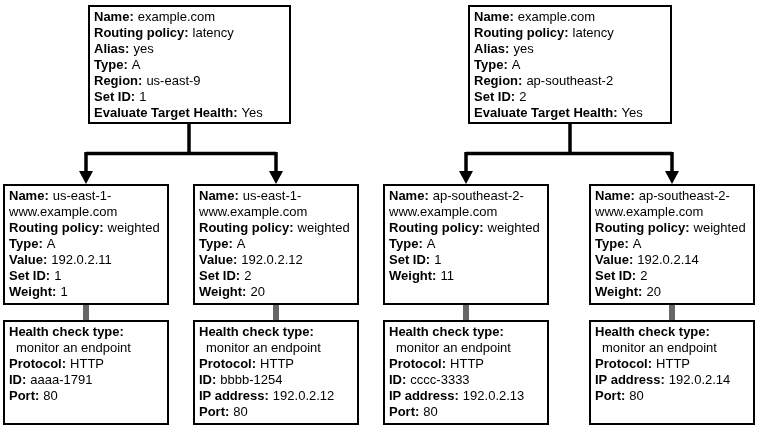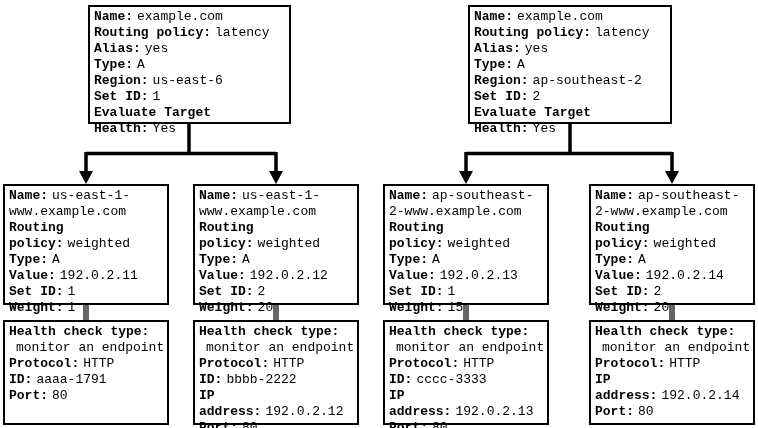--- a/index.html
+++ b/index.html
@@ -1,18 +1,18 @@
 <!DOCTYPE html>
 <html><head>
 <meta charset="utf-8">
 <style>
   html,body{margin:0;padding:0;background:#fff;}
   .canvas{
     position:relative;width:758px;height:428px;background:#fff;
-    font-family:Liberation Mono, monospace;color:#000;overflow:hidden;
+    font-family:Liberation Sans, sans-serif;color:#000;overflow:hidden;
   }
   .connectors{position:absolute;left:0;top:0;width:758px;height:428px;}
   .box{
     position:absolute;background:#fff;border:2px solid #000;box-sizing:border-box;
     padding:2px 2px 0 4px;font-size:13px;line-height:16px;
   }
   .line{white-space:normal;}
   .lbl{font-weight:bold;margin-right:4px;}
   .lbl:empty{margin-right:7px;}
   
@@ -59,21 +59,21 @@
 
   <div class="box top-a">
   <div class="line"><span class="lbl">Name:</span><span class="val">example.com</span></div>
 
   <div class="line"><span class="lbl">Routing policy:</span><span class="val">latency</span></div>
 
   <div class="line"><span class="lbl">Alias:</span><span class="val">yes</span></div>
 
   <div class="line"><span class="lbl">Type:</span><span class="val">A</span></div>
 
-  <div class="line"><span class="lbl">Region:</span><span class="val">us-east-6</span></div>
+  <div class="line"><span class="lbl">Region:</span><span class="val">us-east-9</span></div>
 
   <div class="line"><span class="lbl">Set ID:</span><span class="val">1</span></div>
 
   <div class="line"><span class="lbl">Evaluate Target Health:</span><span class="val">Yes</span></div>
 </div>
   <div class="box top-b">
   <div class="line"><span class="lbl">Name:</span><span class="val">example.com</span></div>
 
   <div class="line"><span class="lbl">Routing policy:</span><span class="val">latency</span></div>
 
@@ -114,25 +114,24 @@
 
   <div class="line"><span class="lbl">Weight:</span><span class="val">20</span></div>
 </div>
   <div class="box mid-3">
   <div class="line"><span class="lbl">Name:</span><span class="val">ap-southeast-2-www.example.com</span></div>
 
   <div class="line"><span class="lbl">Routing policy:</span><span class="val">weighted</span></div>
 
   <div class="line"><span class="lbl">Type:</span><span class="val">A</span></div>
 
-  <div class="line"><span class="lbl">Value:</span><span class="val">192.0.2.13</span></div>
 
   <div class="line"><span class="lbl">Set ID:</span><span class="val">1</span></div>
 
-  <div class="line"><span class="lbl">Weight:</span><span class="val">15</span></div>
+  <div class="line"><span class="lbl">Weight:</span><span class="val">11</span></div>
 </div>
   <div class="box mid-4">
   <div class="line"><span class="lbl">Name:</span><span class="val">ap-southeast-2-www.example.com</span></div>
 
   <div class="line"><span class="lbl">Routing policy:</span><span class="val">weighted</span></div>
 
   <div class="line"><span class="lbl">Type:</span><span class="val">A</span></div>
 
   <div class="line"><span class="lbl">Value:</span><span class="val">192.0.2.14</span></div>
 
@@ -153,21 +152,21 @@
 
   <div class="line"><span class="lbl">Port:</span><span class="val">80</span></div>
 </div>
   <div class="box bot-2">
   <div class="line"><span class="lbl">Health check type:</span><span class="val"></span></div>
 
   <div class="line"><span class="lbl"></span><span class="val">monitor an endpoint</span></div>
 
   <div class="line"><span class="lbl">Protocol:</span><span class="val">HTTP</span></div>
 
-  <div class="line"><span class="lbl">ID:</span><span class="val">bbbb-2222</span></div>
+  <div class="line"><span class="lbl">ID:</span><span class="val">bbbb-1254</span></div>
 
   <div class="line"><span class="lbl">IP address:</span><span class="val">192.0.2.12</span></div>
 
   <div class="line"><span class="lbl">Port:</span><span class="val">80</span></div>
 </div>
   <div class="box bot-3">
   <div class="line"><span class="lbl">Health check type:</span><span class="val"></span></div>
 
   <div class="line"><span class="lbl"></span><span class="val">monitor an endpoint</span></div>
 

